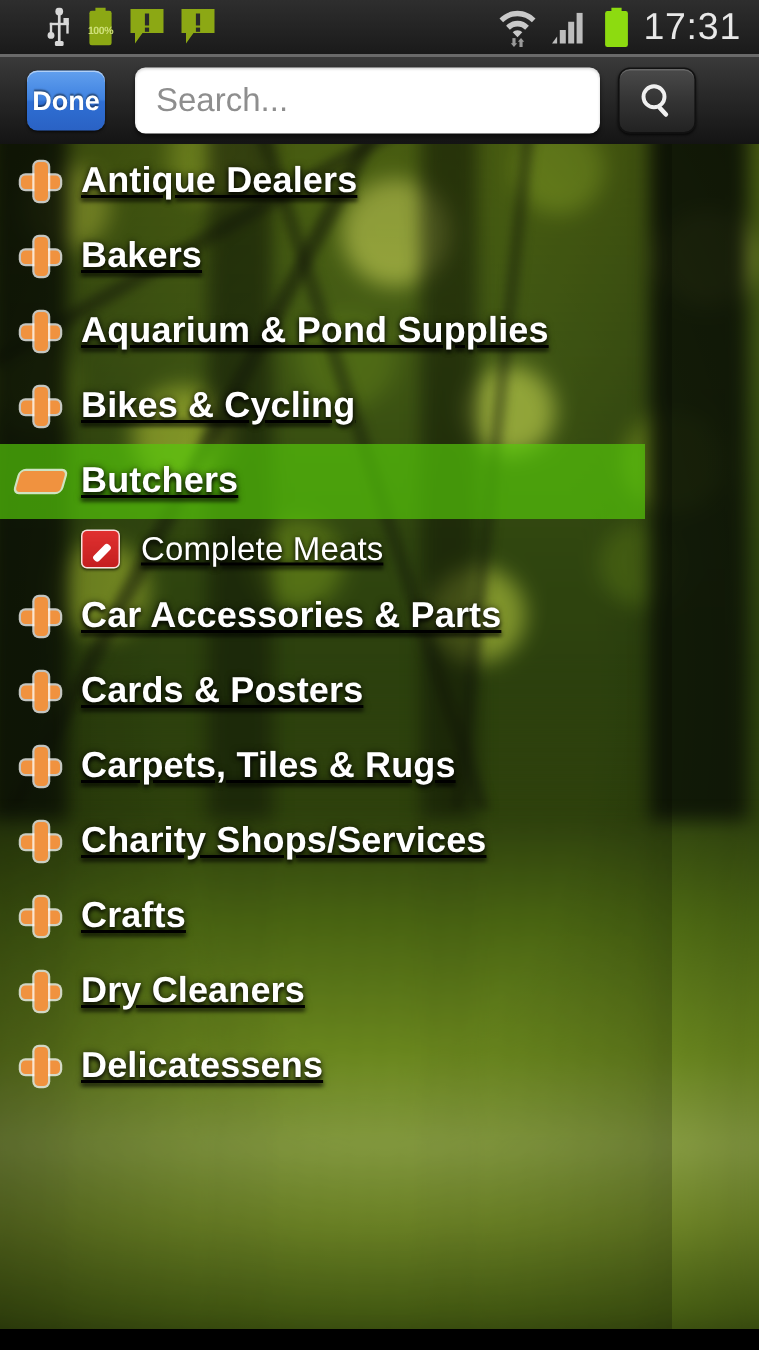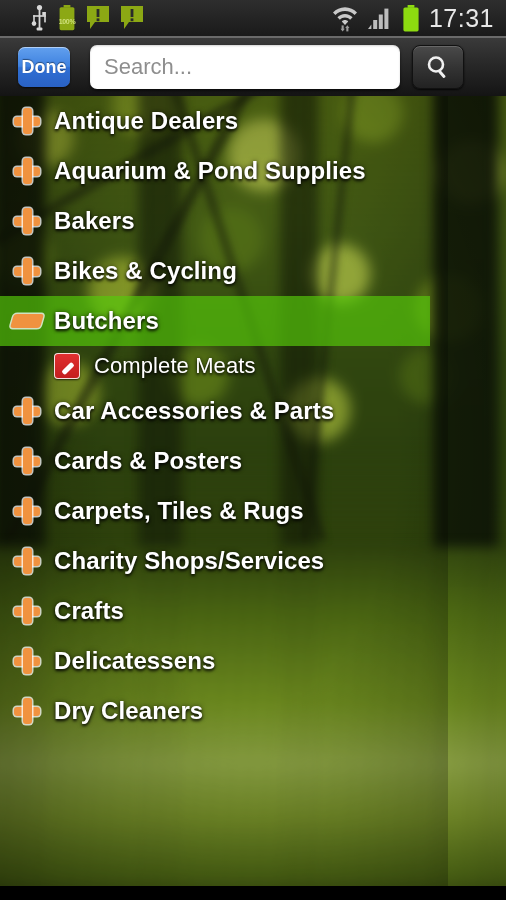--- a/index.html
+++ b/index.html
@@ -118,21 +118,21 @@
     margin-left:12px; width:52px; height:44px; border-radius:8px; cursor:pointer;
     border:1px solid #111;
     background:linear-gradient(180deg,#4a4a4a 0%,#343434 50%,#222 100%);
     box-shadow:inset 0 1px 0 rgba(255,255,255,.17), 0 1px 2px rgba(0,0,0,.8);
     display:flex; align-items:center; justify-content:center;
   }
 
   
   #list {
     position:absolute; left:0; top:96px; width:430px; height:804px;
-    z-index:10; overflow:hidden;
+    z-index:10; overflow:hidden;text-decoration:underline;
   }
   .row {
     position:relative; height:50px; display:flex; align-items:center;
     cursor:pointer;
   }
   .row.selected::before {
     content:""; position:absolute; left:0; top:0; width:488px; height:100%;
     background:rgba(86,200,10,.68);
   }
   .row .ico { position:relative; width:54px; display:flex; justify-content:center; }
@@ -270,38 +270,38 @@
         </div>
         <div class="label">Antique Dealers</div>
       </div>
       <div class="row">
         <div class="ico">
           <span class="plus">
             <i></i>
             <b></b>
           </span>
         </div>
+        <div class="label">Bakers</div>
+      </div>
+      <div class="row">
+        <div class="ico">
+          <span class="plus">
+            <i></i>
+            <b></b>
+          </span>
+        </div>
         <div class="label">Aquarium &amp; Pond Supplies</div>
       </div>
       <div class="row">
         <div class="ico">
           <span class="plus">
             <i></i>
             <b></b>
           </span>
         </div>
-        <div class="label">Bakers</div>
-      </div>
-      <div class="row">
-        <div class="ico">
-          <span class="plus">
-            <i></i>
-            <b></b>
-          </span>
-        </div>
         <div class="label">Bikes &amp; Cycling</div>
       </div>
       <div class="row selected">
         <div class="ico">
           <span class="minus"></span>
         </div>
         <div class="label">Butchers</div>
       </div>
       <div class="row child">
         <div class="ico">
@@ -354,27 +354,27 @@
         </div>
         <div class="label">Crafts</div>
       </div>
       <div class="row">
         <div class="ico">
           <span class="plus">
             <i></i>
             <b></b>
           </span>
         </div>
+        <div class="label">Dry Cleaners</div>
+      </div>
+      <div class="row">
+        <div class="ico">
+          <span class="plus">
+            <i></i>
+            <b></b>
+          </span>
+        </div>
         <div class="label">Delicatessens</div>
-      </div>
-      <div class="row">
-        <div class="ico">
-          <span class="plus">
-            <i></i>
-            <b></b>
-          </span>
-        </div>
-        <div class="label">Dry Cleaners</div>
       </div>
     </div>
 
   <div id="bottomband"></div>
 </div>
 
 </body></html>

